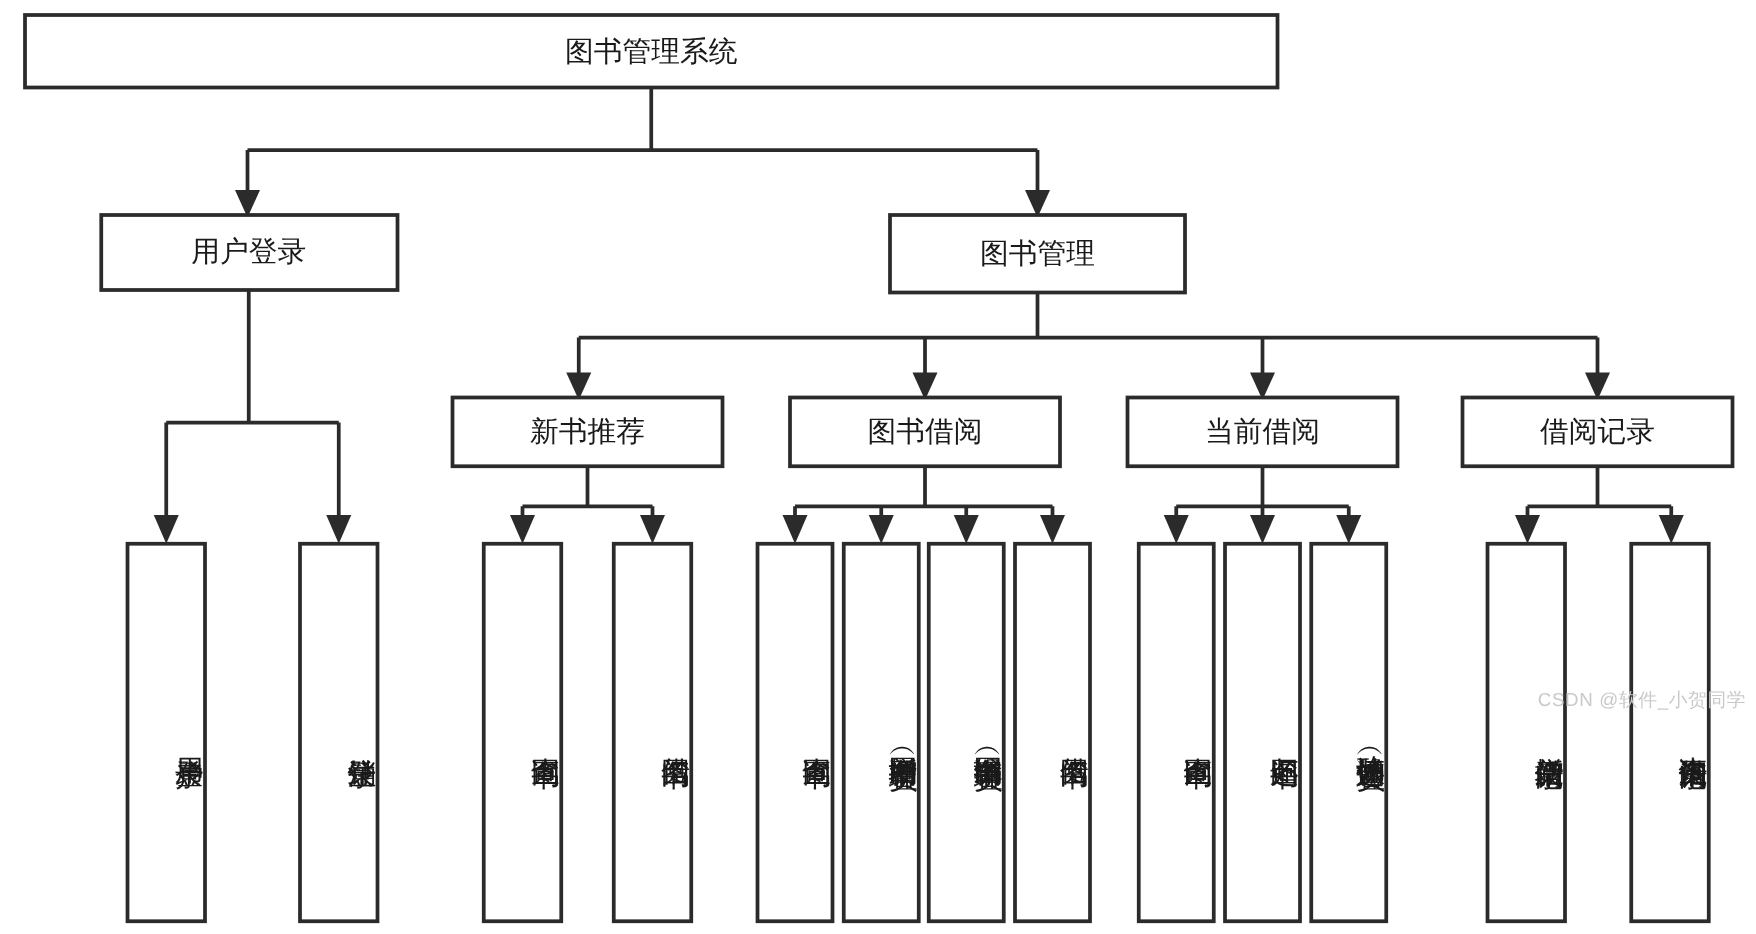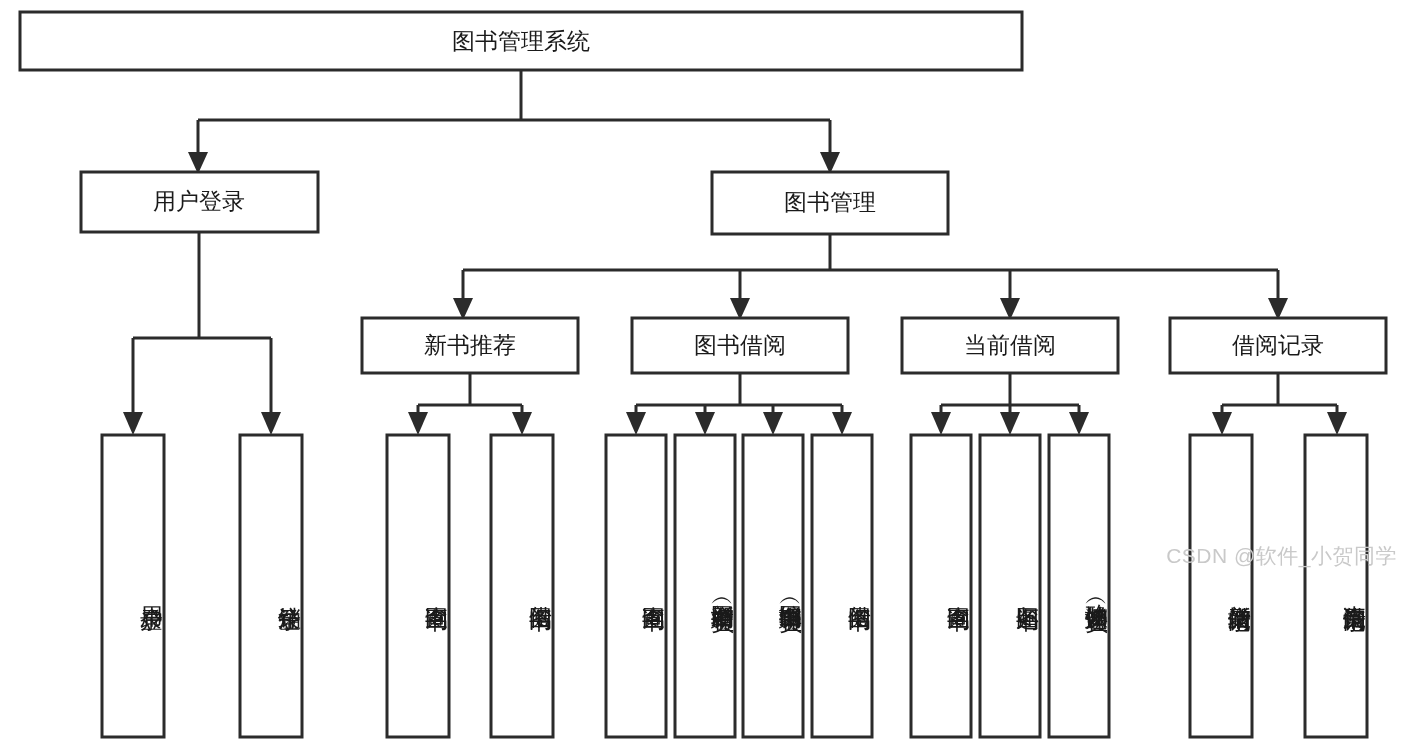--- a/index.html
+++ b/index.html
@@ -60,21 +60,21 @@
     line-height: 1.08;
     color: #1a1a1a;
     letter-spacing: 1px;
     white-space: nowrap;
     pointer-events: none;
   }
   .watermark {
     position: absolute;
     right: 8px;
     bottom: 6px;
-    font-size: 21px;
+    font-size: 15px;
     color: #c9c9c9;
     font-family: "Liberation Sans", "DejaVu Sans", sans-serif;
     white-space: nowrap;
     letter-spacing: 0.5px;
   }
 </style>
 </head>
 <body>
 
 <div id="diagram-root">

